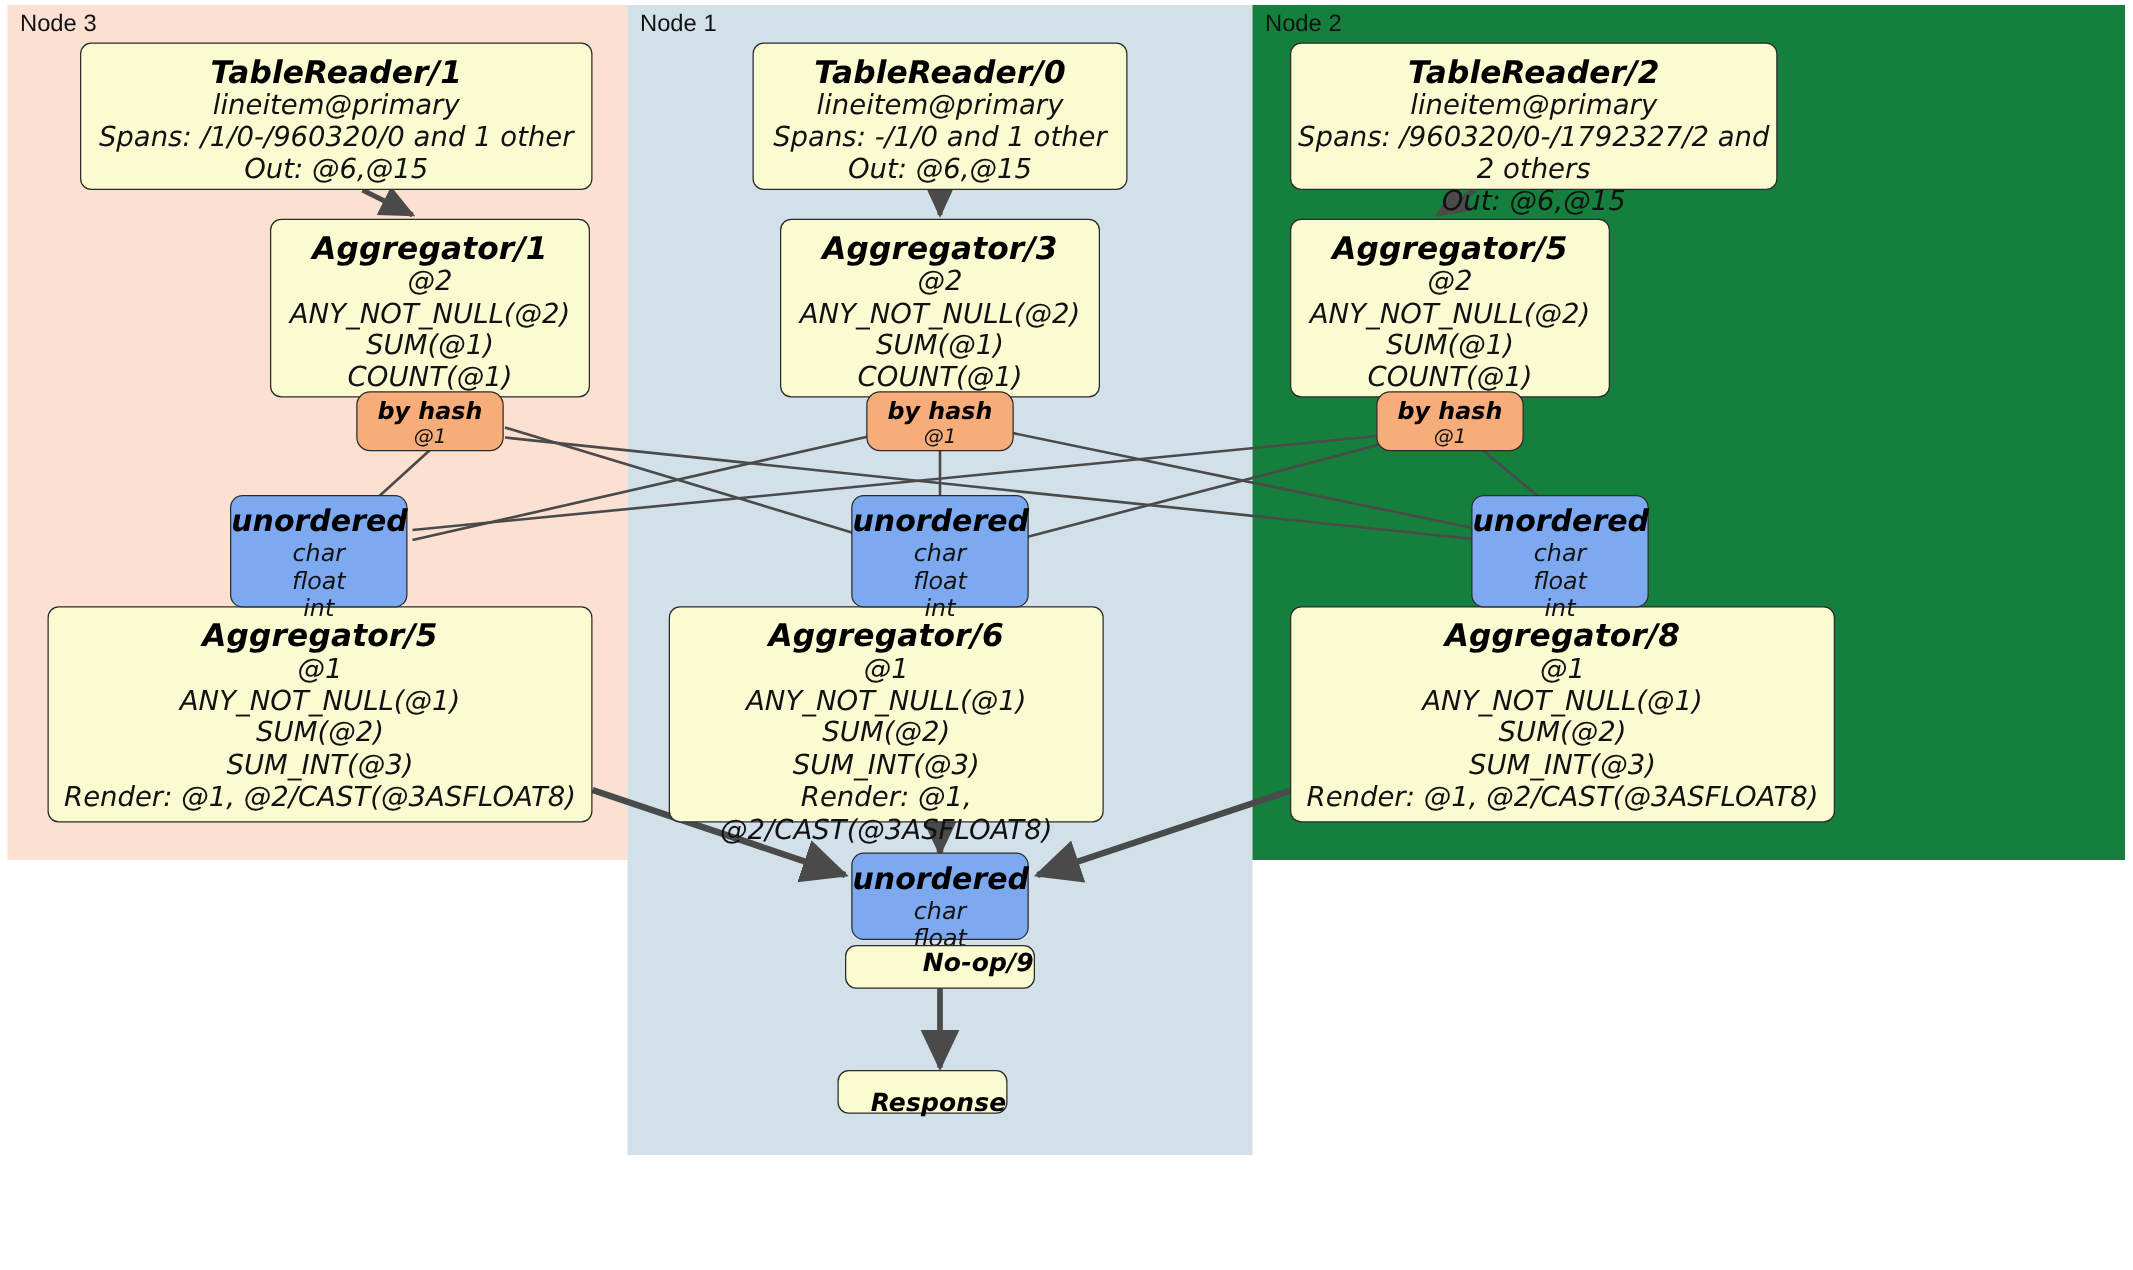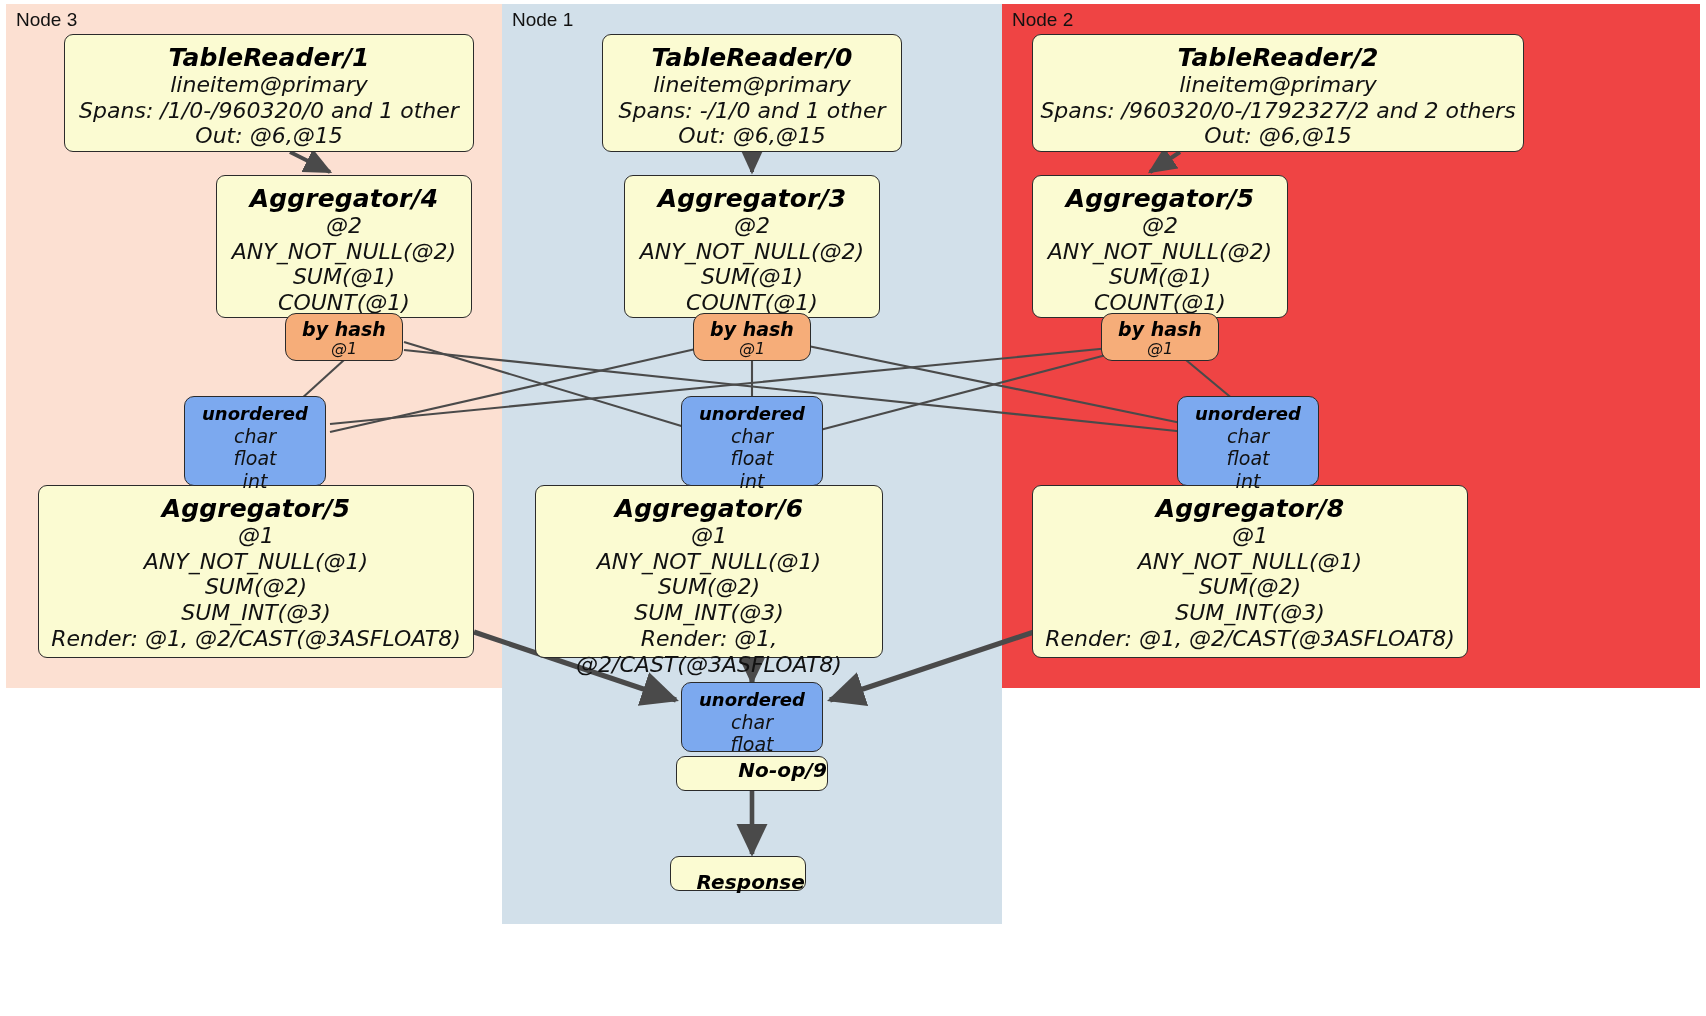--- a/index.html
+++ b/index.html
@@ -18,42 +18,42 @@
 
   .proc{background:#fbfbd2;}
   .proc .ttl{font-weight:bold;font-size:25px;color:#000;line-height:1.12;letter-spacing:.1px;}
   .proc .ln{font-size:22px;color:#111;line-height:1.17;}
 
   .router{background:#f6ad79;border-radius:11px;}
   .router .ttl{font-weight:bold;font-size:19px;color:#000;line-height:1.1;}
   .router .ln{font-size:16px;color:#111;line-height:1.12;}
 
   .recv{background:#7ca9ef;border-radius:10px;}
-  .recv .ttl{font-weight:bold;font-size:18px;color:#000;line-height:1.15;}
+  .recv .ttl{font-weight:bold;font-size:24px;color:#000;line-height:1.15;}
   .recv .ln{font-size:19px;color:#111;line-height:1.18;}
 
   .small .ttl{font-size:20px;text-align:right;}
   .z-hi{z-index:40;}
   .z-mid{z-index:30;}
   .z-lo{z-index:20;}
 </style>
 </head>
 <body>
 
 <div id="stage">
 
   <div class="panel" style="left:6px;top:4px;width:496px;height:684px;background:#fce0d2;">
     <span class="panel-label">Node 3</span>
   </div>
 
   <div class="panel" style="left:502px;top:4px;width:500px;height:920px;background:#d2e0ea;">
     <span class="panel-label">Node 1</span>
   </div>
 
-  <div class="panel" style="left:1002px;top:4px;width:698px;height:684px;background:#ef4444;">
+  <div class="panel" style="left:1002px;top:4px;width:698px;height:684px;background:#15803d;">
     <span class="panel-label">Node 2</span>
   </div>
 
   <svg class="edges" viewBox="0 0 1706 1016">
     <defs>
       <marker id="ah" markerWidth="9" markerHeight="9" refX="6.4" refY="3.2" orient="auto" markerUnits="strokeWidth">
         <path d="M0,0 L7,3.2 L0,6.4 z" fill="#4a4a4a"></path>
       </marker>
       <marker id="ahs" markerWidth="10" markerHeight="10" refX="6.6" refY="3.4" orient="auto" markerUnits="strokeWidth">
         <path d="M0,0 L7.2,3.4 L0,6.8 z" fill="#4a4a4a"></path>
@@ -98,29 +98,29 @@
     <div class="ln">Out: @6,@15</div>
   </div>
 
   <div class="node proc z-mid" style="left:602px;top:34px;width:300px;height:118px;padding-top:9px;text-align:center;">
     <div class="ttl">TableReader/0</div>
     <div class="ln">lineitem@primary</div>
     <div class="ln">Spans: -/1/0 and 1 other</div>
     <div class="ln">Out: @6,@15</div>
   </div>
 
-  <div class="node proc z-mid" style="left:1032px;top:34px;width:492px;height:118px;padding-top:9px;">
+  <div class="node proc z-mid" style="left:1032px;top:34px;width:390px;height:118px;padding-top:9px;">
     <div class="ttl">TableReader/2</div>
     <div class="ln">lineitem@primary</div>
     <div class="ln">Spans: /960320/0-/1792327/2 and 2 others</div>
     <div class="ln">Out: @6,@15</div>
   </div>
 
   <div class="node proc z-lo" style="left:216px;top:175px;width:256px;height:143px;padding-top:9px;">
-    <div class="ttl">Aggregator/4</div>
+    <div class="ttl">Aggregator/1</div>
     <div class="ln">@2</div>
     <div class="ln">ANY_NOT_NULL(@2)</div>
     <div class="ln">SUM(@1)</div>
     <div class="ln">COUNT(@1)</div>
   </div>
 
   <div class="node proc z-lo" style="left:624px;top:175px;width:256px;height:143px;padding-top:9px;">
     <div class="ttl">Aggregator/3</div>
     <div class="ln">@2</div>
     <div class="ln">ANY_NOT_NULL(@2)</div>

